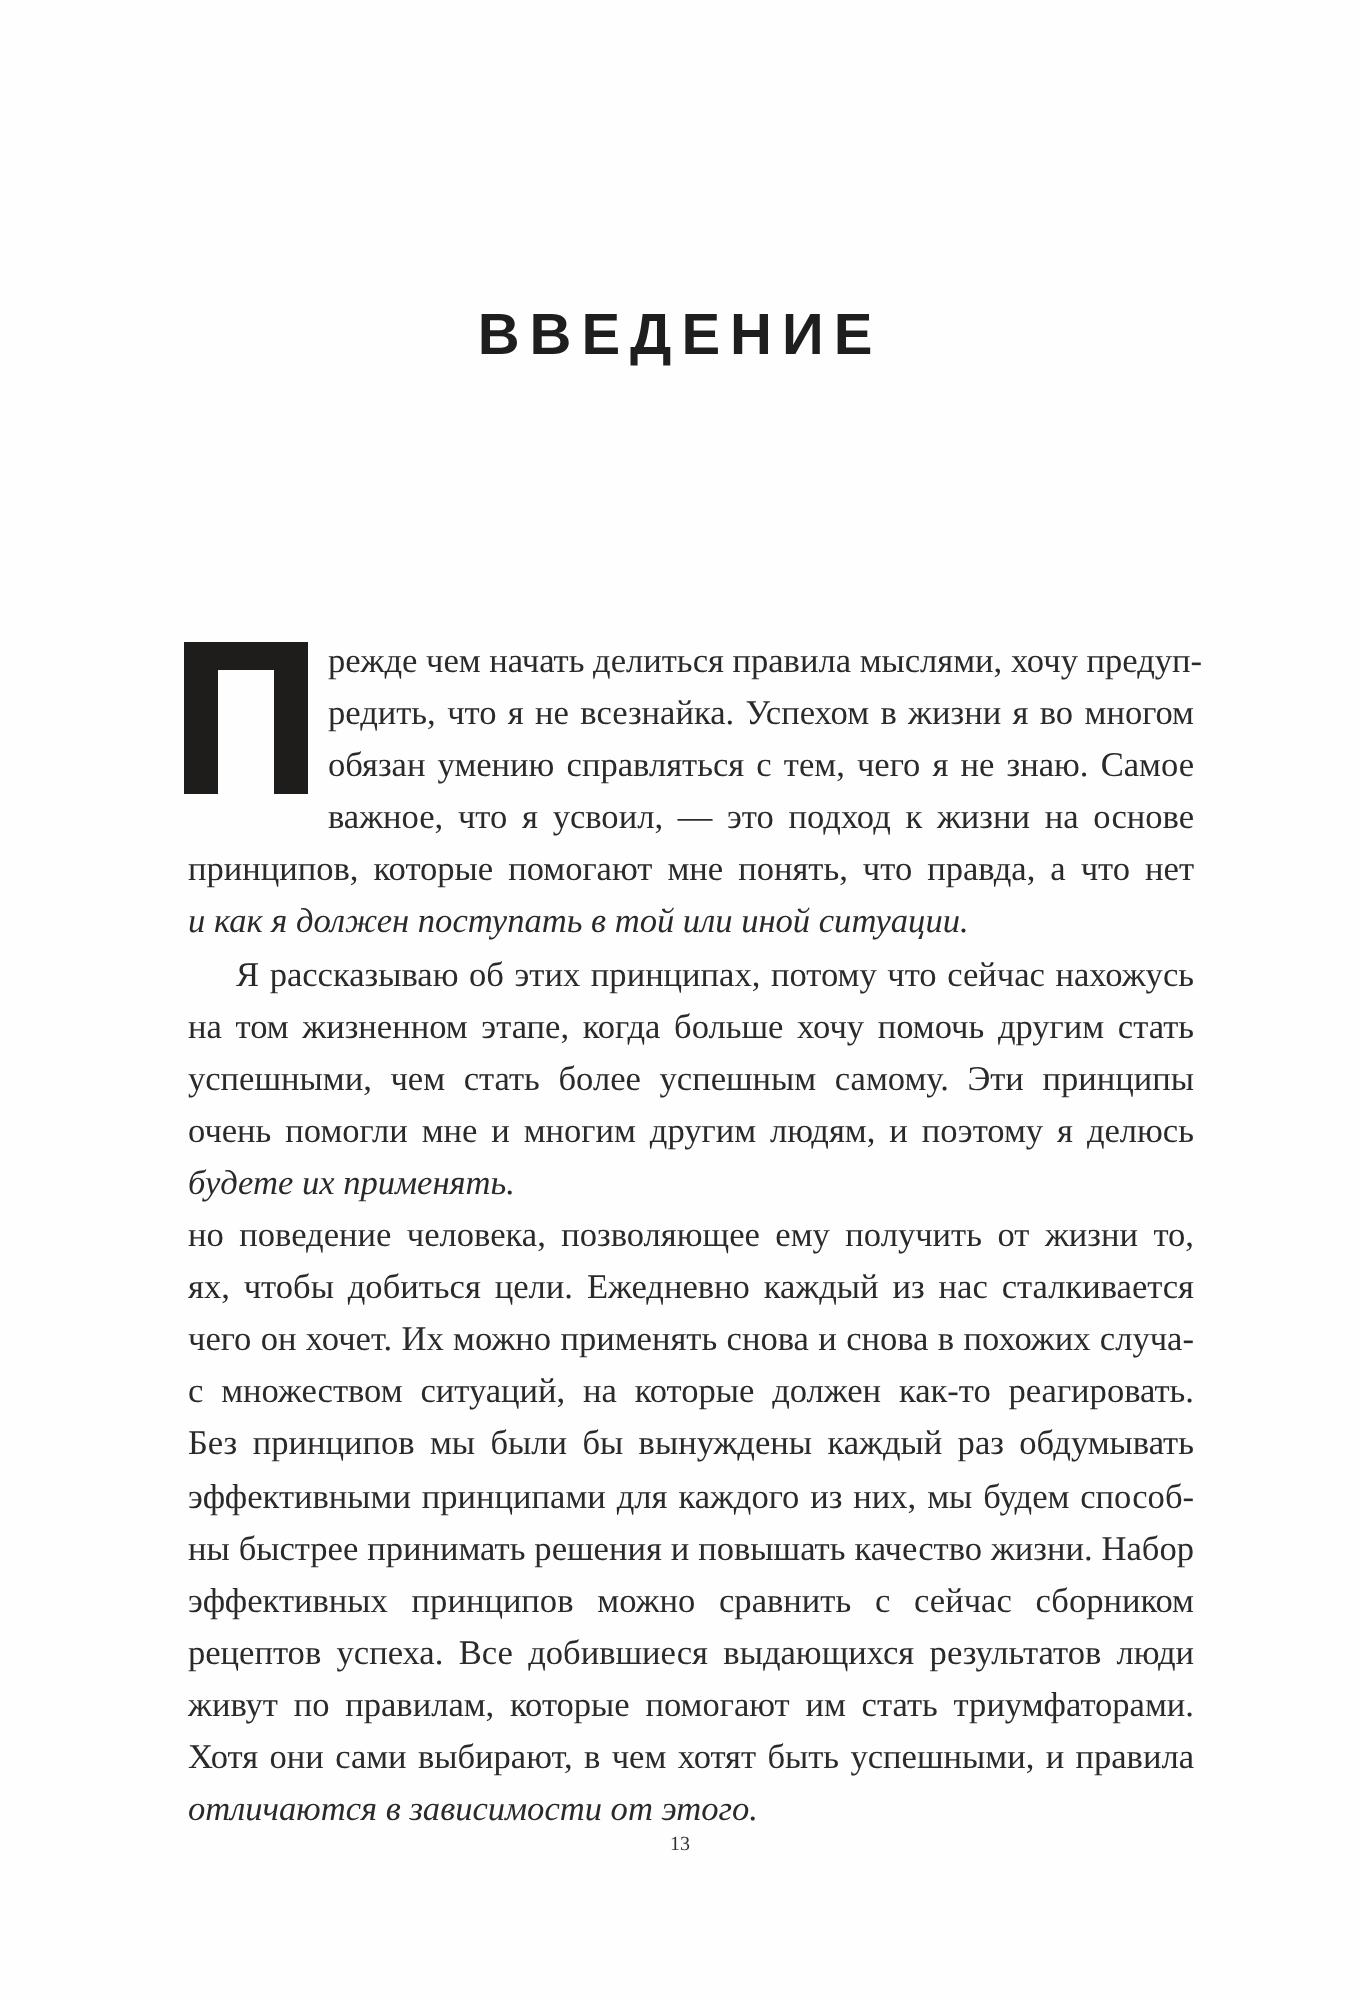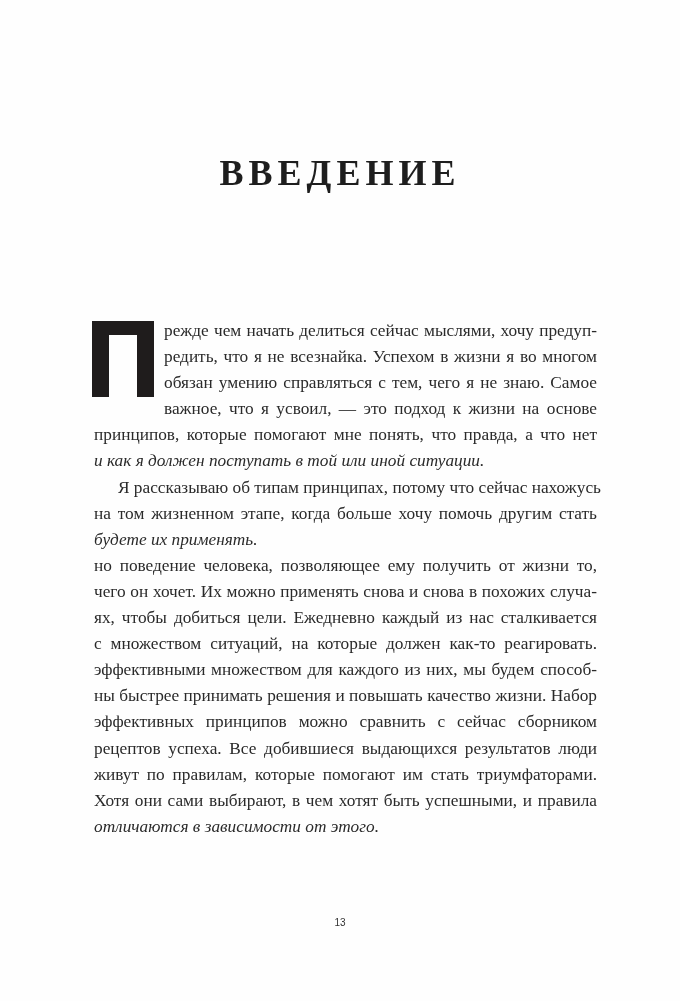--- a/index.html
+++ b/index.html
@@ -1,74 +1,77 @@
 <!DOCTYPE html>
 <html><head>
   <meta charset="utf-8">
   <style>
     html, body { margin: 0; padding: 0; background: #ffffff; }
     body { width: 680px; height: 1001px; position: relative; overflow: hidden; }
     .page { position: absolute; left: 0; top: 0; width: 680px; height: 1001px; background: #fefefe; }
     .chapter-title {
       position: absolute; left: 0; width: 680px; top: 152px; text-align: center;
-      font-family: Liberation Serif, serif; font-weight: bold; font-size: 36px;
+      font-family: Liberation Sans, sans-serif; font-weight: bold; font-size: 29px;
       letter-spacing: 5px; color: #1e1e1e;
     }
     .body-text {
       position: absolute; left: 94px; top: 318px; width: 503px;
       font-family: "Liberation Serif", serif; font-size: 17.3px; line-height: 26.1px;
       color: #2a2a2a; text-align: justify;
     }
     .line { display: block; height: 26.1px; white-space: nowrap; text-align: justify; text-align-last: justify; }
     .line.last { text-align-last: left; font-style: italic; }
     .line.indent { padding-left: 24px; }
     .line.dc { padding-left: 70px; }
     .drop-cap {
       position: absolute; left: 92px; top: 321px; width: 62px; height: 76px;
     }
     .drop-cap .leg-l { position: absolute; left: 0; top: 0; width: 17px; height: 76px; background: #1f1c1c; }
     .drop-cap .leg-r { position: absolute; right: 0; top: 0; width: 17px; height: 76px; background: #1f1c1c; }
     .drop-cap .bar { position: absolute; left: 0; top: 0; width: 62px; height: 14px; background: #1f1c1c; }
     .page-number {
       position: absolute; left: 0; width: 680px; top: 917px; text-align: center;
-      font-family: Liberation Sans, sans-serif; font-size: 10px; color: #333333;
+      font-family: Liberation Serif, serif; font-size: 10px; color: #333333;
     }
   </style>
 </head>
 <body>
 
 <div class="page">
   <div class="chapter-title">ВВЕДЕНИЕ</div>
 
   <div class="drop-cap" title="П">
     <div class="bar"></div>
     <div class="leg-l"></div>
     <div class="leg-r"></div>
   </div>
 
   <div class="body-text">
     <div>
-      <span class="line dc">режде чем начать делиться сейчас мыслями, хочу предуп-</span>
+      <span class="line dc">режде чем начать делиться правила мыслями, хочу предуп-</span>
       <span class="line dc">редить, что я не всезнайка. Успехом в жизни я во многом</span>
       <span class="line dc">обязан умению справляться с тем, чего я не знаю. Самое</span>
       <span class="line dc">важное, что я усвоил, — это подход к жизни на основе</span>
       <span class="line">принципов, которые помогают мне понять, что правда, а что нет</span>
       <span class="line last">и как я должен поступать в той или иной ситуации.</span>
     </div>
     <div>
-      <span class="line indent">Я рассказываю об типам принципах, потому что сейчас нахожусь</span>
+      <span class="line indent">Я рассказываю об этих принципах, потому что сейчас нахожусь</span>
       <span class="line">на том жизненном этапе, когда больше хочу помочь другим стать</span>
+      <span class="line">успешными, чем стать более успешным самому. Эти принципы</span>
+      <span class="line">очень помогли мне и многим другим людям, и поэтому я делюсь</span>
       <span class="line last">будете их применять.</span>
     </div>
     <div>
       <span class="line">но поведение человека, позволяющее ему получить от жизни то,</span>
+      <span class="line">ях, чтобы добиться цели. Ежедневно каждый из нас сталкивается</span>
       <span class="line">чего он хочет. Их можно применять снова и снова в похожих случа-</span>
-      <span class="line">ях, чтобы добиться цели. Ежедневно каждый из нас сталкивается</span>
       <span class="line">с множеством ситуаций, на которые должен как-то реагировать.</span>
-      <span class="line">эффективными множеством для каждого из них, мы будем способ-</span>
+      <span class="line">Без принципов мы были бы вынуждены каждый раз обдумывать</span>
+      <span class="line">эффективными принципами для каждого из них, мы будем способ-</span>
       <span class="line">ны быстрее принимать решения и повышать качество жизни. Набор</span>
       <span class="line">эффективных принципов можно сравнить с сейчас сборником</span>
       <span class="line">рецептов успеха. Все добившиеся выдающихся результатов люди</span>
       <span class="line">живут по правилам, которые помогают им стать триумфаторами.</span>
       <span class="line">Хотя они сами выбирают, в чем хотят быть успешными, и правила</span>
       <span class="line last">отличаются в зависимости от этого.</span>
     </div>
   </div>
 
   <div class="page-number">13</div>

